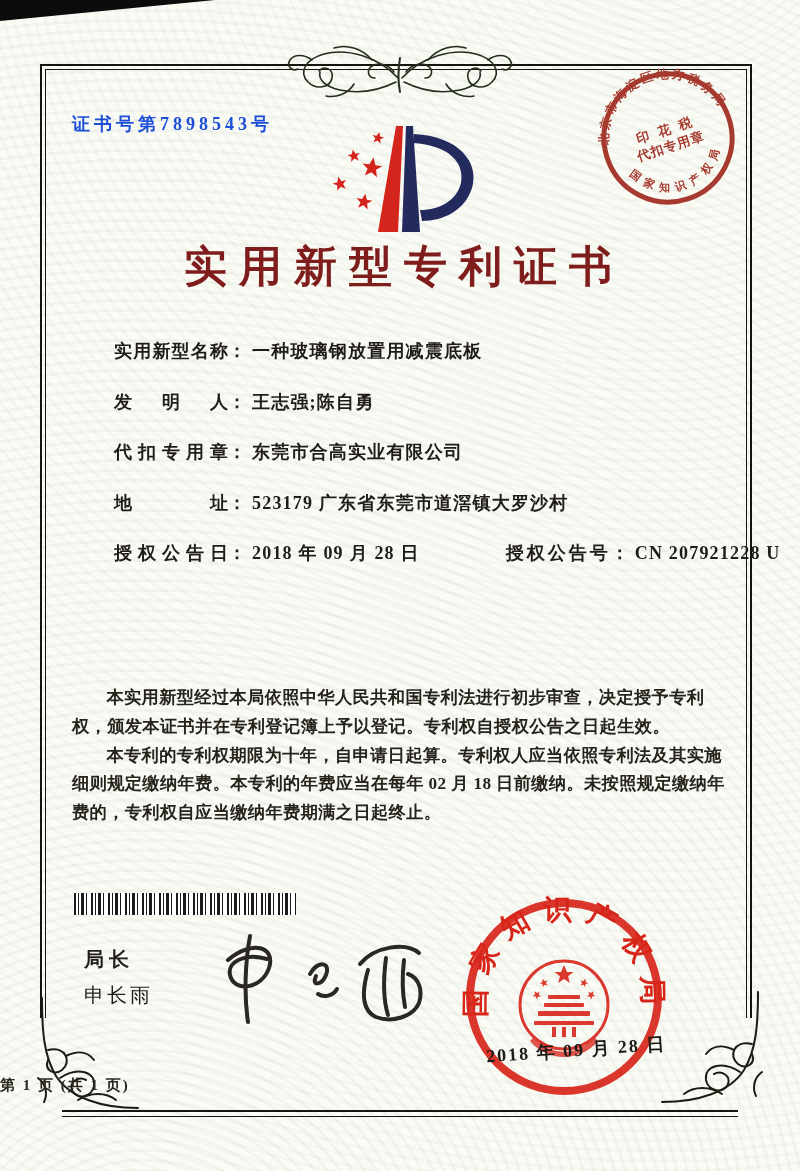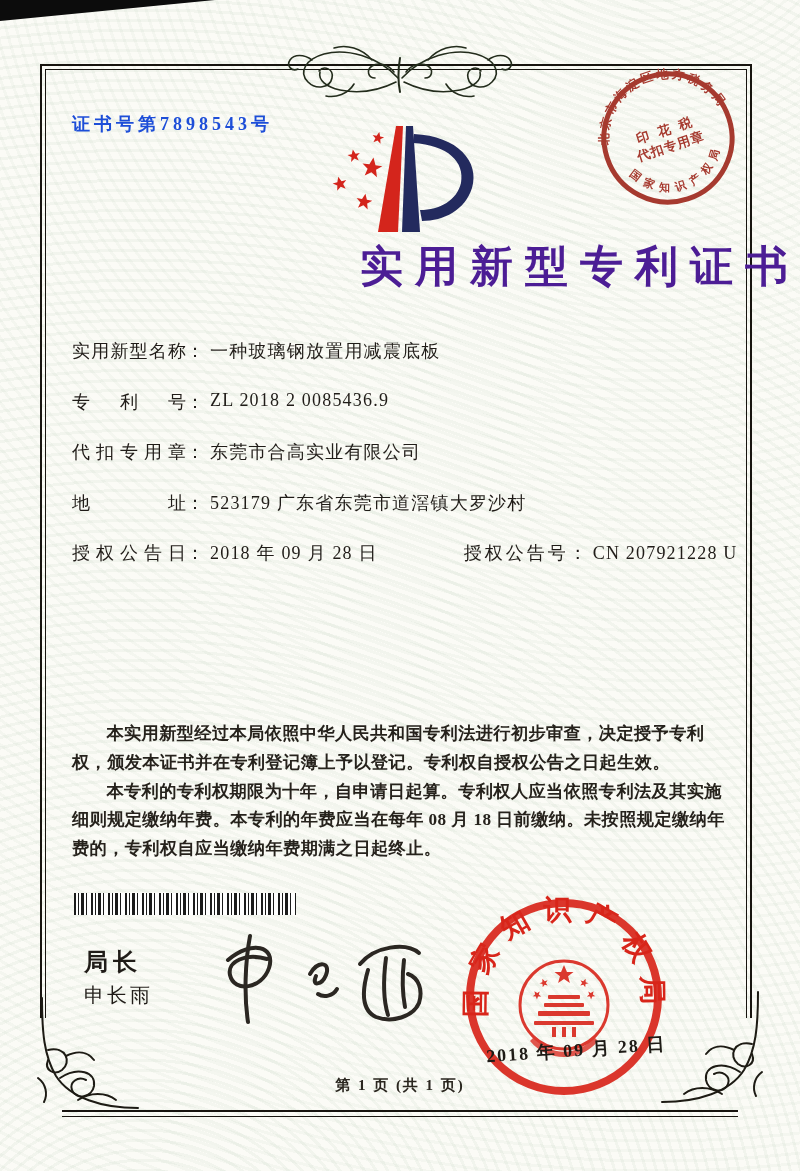--- a/index.html
+++ b/index.html
@@ -19,45 +19,45 @@
   
   .frame{left:40px;top:64px;width:708px;height:952px;
     border:2px solid #17140f;border-bottom:none;}
   .frame-inner{position:absolute;left:3px;top:3px;right:3px;bottom:0;
     border:1px solid #17140f;border-bottom:none;}
   
   .bottom-line{left:62px;top:1110px;width:676px;height:4px;
     border-top:2.5px solid #17140f;border-bottom:1px solid #17140f;}
   .ornament{color:#232c1c;}
   .cert-number{left:72px;top:112px;font-size:18px;font-weight:700;letter-spacing:4px;color:#1d4ed8;}
-  .title{left:8px;right:0;top:238px;text-align:right;font-size:43px;font-weight:700;
-    letter-spacing:12px;color:#4c1d95;}
+  .title{left:8px;right:0;top:238px;text-align:center;font-size:43px;font-weight:700;
+    letter-spacing:12px;color:#7f1d1d;}
   .fields{left:72px;top:339px;width:660px;}
-  .frow{height:50.5px;font-size:18px;font-weight:400;white-space:nowrap;}
+  .frow{height:50.5px;font-size:18px;font-weight:700;white-space:nowrap;margin-left:42px;}
   .flabel{display:inline-block;width:114px;text-align:justify;text-align-last:justify;vertical-align:top;}
   .fcolon{display:inline-block;width:16px;vertical-align:top;}
   .fvalue{margin-left:8px;letter-spacing:1.2px;}
   .grant-right{margin-left:86px;text-align:right;}
   .glabel{letter-spacing:3px;}
   .paras{left:72px;top:684px;width:660px;font-size:17.2px;line-height:28.8px;
-    font-weight:600;color:#26221c;margin-top:36px;}
+    font-weight:600;color:#26221c;}
   .paras p{margin:0;text-indent:2em;letter-spacing:.4px;}
   .barcode{left:74px;top:893px;width:222px;height:22px;
     background:repeating-linear-gradient(90deg,
       #1b1b1b 0 2px,#fff 2px 4px,#1b1b1b 4px 5px,#fff 5px 7px,
       #1b1b1b 7px 10px,#fff 10px 12px,#1b1b1b 12px 13px,#fff 13px 17px);}
-  .director-title{left:84px;top:946px;font-size:24px;font-weight:600;letter-spacing:5px;}
+  .director-title{left:84px;top:946px;font-size:20px;font-weight:600;letter-spacing:5px;}
   .director-name{left:84px;top:982px;font-size:20px;font-weight:400;letter-spacing:3px;}
   .signature{left:190px;top:918px;}
   .tax-stamp{left:596px;top:66px;transform:rotate(-18deg);}
   .logo{left:308px;top:122px;}
   .big-seal{left:460px;top:893px;}
   .seal-date{left:486px;top:1038px;font-size:18px;font-weight:700;letter-spacing:2px;
     color:#1e1b16;transform:rotate(-4deg);z-index:5;}
-  .footer{left:0;right:0;top:1076px;text-align:center;font-size:15px;
+  .footer{left:0;right:0;top:1076px;text-align:left;font-size:15px;
     font-weight:600;letter-spacing:2px;color:#2a261f;}
 </style>
 </head>
 <body>
 
 <div class="abs photo-wedge"></div>
 
 <div class="abs frame">
   <div class="frame-inner"></div>
 </div>
@@ -135,36 +135,36 @@
   <text x="0" y="13" text-anchor="middle" font-size="13" font-weight="700" fill="#a63a2f" letter-spacing="1">代扣专用章</text>
 </svg>
 
 <div class="abs title">实用新型专利证书</div>
 
 <div class="abs fields">
   <div class="frow">
     <span class="flabel">实用新型名称</span><span class="fcolon">：</span><span class="fvalue">一种玻璃钢放置用减震底板</span>
   </div>
   <div class="frow">
-    <span class="flabel">专利号</span><span class="fcolon">：</span><span class="fvalue">ZL 2018 2 0085436.9</span>
+    <span class="flabel">发明人</span><span class="fcolon">：</span><span class="fvalue">王志强;陈自勇</span>
   </div>
   <div class="frow">
     <span class="flabel">代扣专用章</span><span class="fcolon">：</span><span class="fvalue">东莞市合高实业有限公司</span>
   </div>
   <div class="frow">
     <span class="flabel">地址</span><span class="fcolon">：</span><span class="fvalue">523179 广东省东莞市道滘镇大罗沙村</span>
   </div>
   <div class="frow">
     <span class="flabel">授权公告日</span><span class="fcolon">：</span><span class="fvalue">2018 年 09 月 28 日</span><span class="grant-right"><span class="glabel">授权公告号</span><span class="fcolon">：</span><span class="fvalue">CN 207921228 U</span></span>
   </div>
 </div>
 
 <div class="abs paras">
   <p>本实用新型经过本局依照中华人民共和国专利法进行初步审查，决定授予专利权，颁发本证书并在专利登记簿上予以登记。专利权自授权公告之日起生效。</p>
-  <p>本专利的专利权期限为十年，自申请日起算。专利权人应当依照专利法及其实施细则规定缴纳年费。本专利的年费应当在每年 08 月 18 日前缴纳。未按照规定缴纳年费的，专利权自应当缴纳年费期满之日起终止。</p>
+  <p>本专利的专利权期限为十年，自申请日起算。专利权人应当依照专利法及其实施细则规定缴纳年费。本专利的年费应当在每年 02 月 18 日前缴纳。未按照规定缴纳年费的，专利权自应当缴纳年费期满之日起终止。</p>
 </div>
 
 <div class="abs barcode"></div>
 
 <div class="abs director-title">局长</div>
 <div class="abs director-name">申长雨</div>
 
 <svg class="abs signature" width="250" height="118" viewBox="0 0 250 118">
   <g fill="none" stroke="#2b2722" stroke-width="4" stroke-linecap="round">
     <path d="M60 18 C55 45 54 78 58 104"></path>

